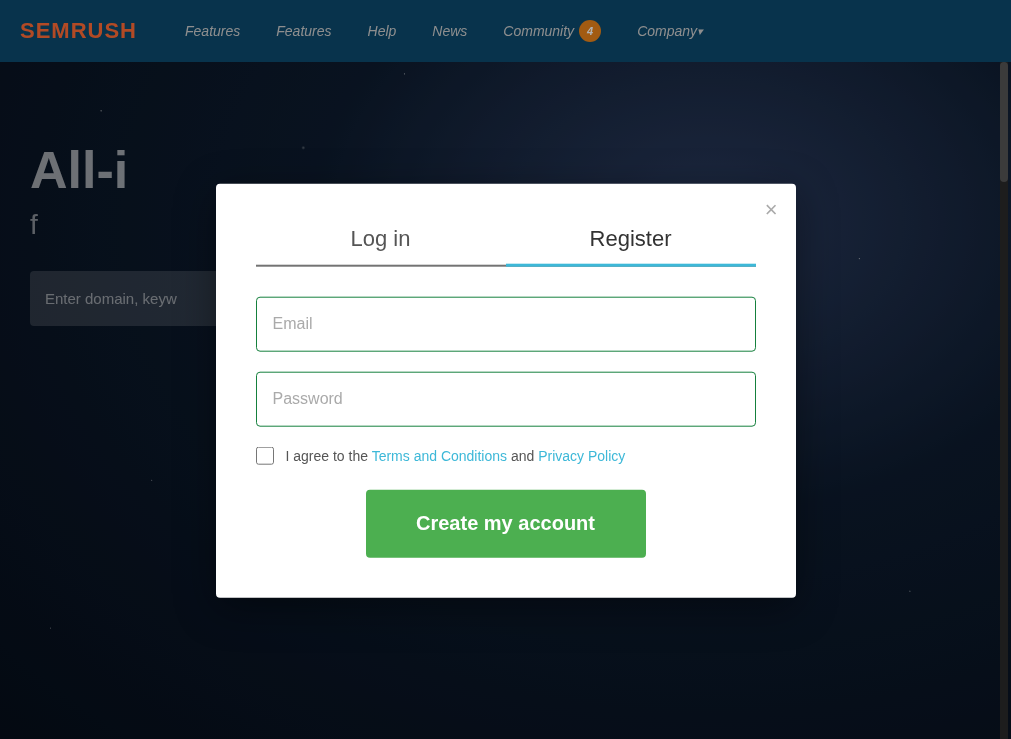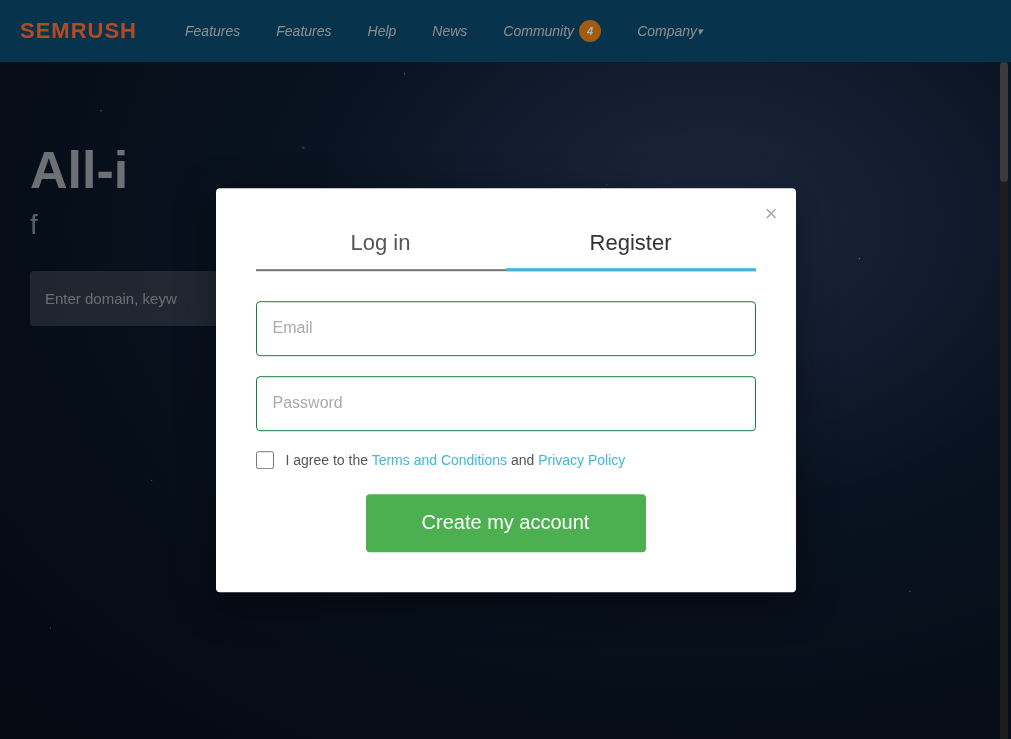--- a/index.html
+++ b/index.html
@@ -243,27 +243,27 @@
 
     .checkbox-row .link {
       color: #3db8d8;
       text-decoration: none;
       cursor: pointer;
     }
 
     
     .btn-create {
       width: 280px;
-      height: 58px;
+      height: 68px;
       background: #4caf50;
       color: white;
       border: none;
       border-radius: 4px;
       font-size: 20px;
-      font-weight: normal;
+      font-weight: bold;
       cursor: pointer;
       align-self: center;
       margin-top: 5px;
     }
 
     
     .scroll-hint {
       position: absolute;
       right: 3px;
       top: 62px;

